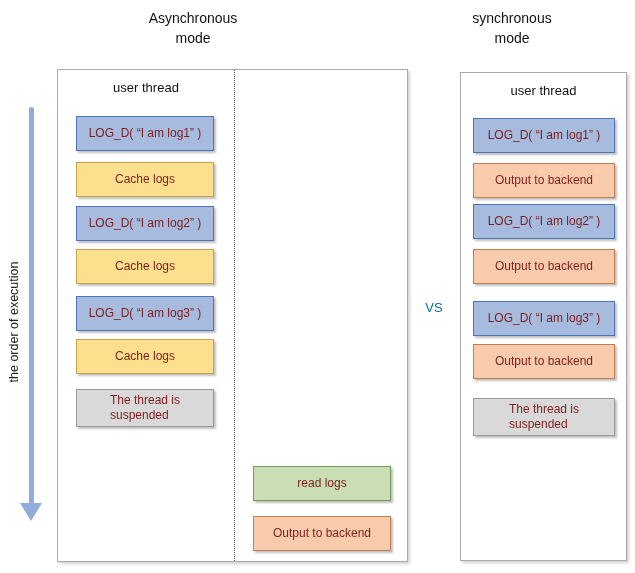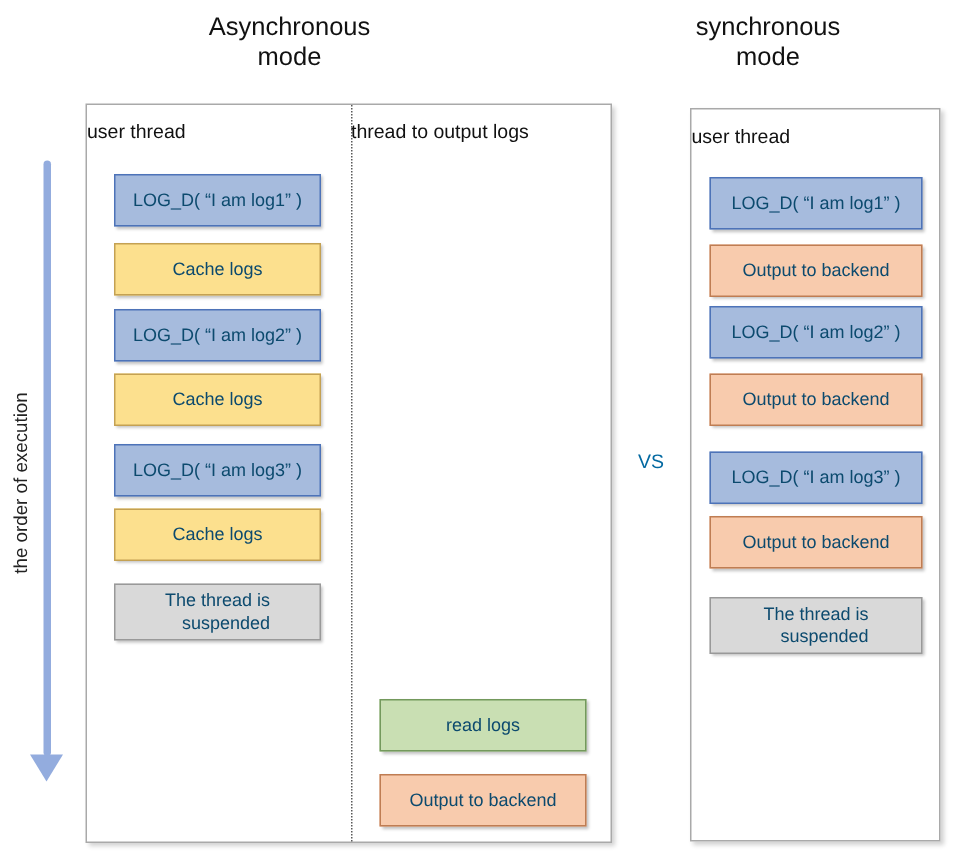--- a/index.html
+++ b/index.html
@@ -10,21 +10,21 @@
     height: 573px;
     background: #ffffff;
     font-family: "Liberation Sans", sans-serif;
     color: #1a1a1a;
     overflow: hidden;
   }
   .mode-title {
     position: absolute;
     width: 170px;
     text-align: center;
-    font-size: 17px;
+    font-size: 14px;
     line-height: 20px;
     white-space: pre-line;
     color: #111;
   }
   .title-async { left: 108px; top: 8px; }
   .title-sync  { left: 427px; top: 8px; }
   .vs-label {
     position: absolute;
     left: 421px;
     top: 300px;
@@ -77,41 +77,42 @@
   .col-divider {
     position: absolute;
     left: 176px;
     top: 0;
     height: 100%;
     border-left: 1px dotted #595959;
   }
   .col-header {
     position: absolute;
     top: 10px;
+    text-align: center;
     font-size: 13px;
     color: #111;
   }
   .hdr-user-async   { left: 0;    width: 176px; }
   .hdr-output-async { left: 176px; width: 174px; }
   .hdr-user-sync    { left: 0;    width: 100%; }
   
   .box {
     position: absolute;
     width: 138px;
     height: 35px;
     border: 1.5px solid;
     display: flex;
     align-items: center;
     justify-content: center;
-    text-align: right;
+    text-align: left;
     font-size: 12px;
     line-height: 15px;
     white-space: pre-line;
     box-shadow: 1.5px 1.5px 2px rgba(0,0,0,0.25);
-    color: #0c4a6e;
+    color: #7f1d1d;
   }
   .box.log-call  { background: #a6bbdd; border-color: #4d73b8; }
   .box.cache     { background: #fce08e; border-color: #c4a153; }
   .box.read      { background: #c9dfb3; border-color: #73995c; }
   .box.output    { background: #f8cbad; border-color: #bf7d53; }
   .box.suspended { background: #d9d9d9; border-color: #999999; }
   
   .ac { left: 18px; }
   .ac.p1 { top: 46px; }
   .ac.p2 { top: 92px; }
@@ -146,21 +147,20 @@
   <div class="vs-label">VS</div>
 
   <div class="exec-arrow-line"></div>
   <div class="exec-arrow-head"></div>
   <div class="exec-axis-label">the order of execution</div>
 
   <div class="panel panel-async">
     <div class="col-divider"></div>
 
     <div class="col-header hdr-user-async">user thread</div>
-    <div class="col-header hdr-output-async">thread to output logs</div>
 
     <div class="box log-call ac p1">LOG_D( “I am log1” )</div>
     <div class="box cache    ac p2">Cache logs</div>
     <div class="box log-call ac p3">LOG_D( “I am log2” )</div>
     <div class="box cache    ac p4">Cache logs</div>
     <div class="box log-call ac p5">LOG_D( “I am log3” )</div>
     <div class="box cache    ac p6">Cache logs</div>
     <div class="box suspended ac p7">The thread is
 suspended</div>
 

